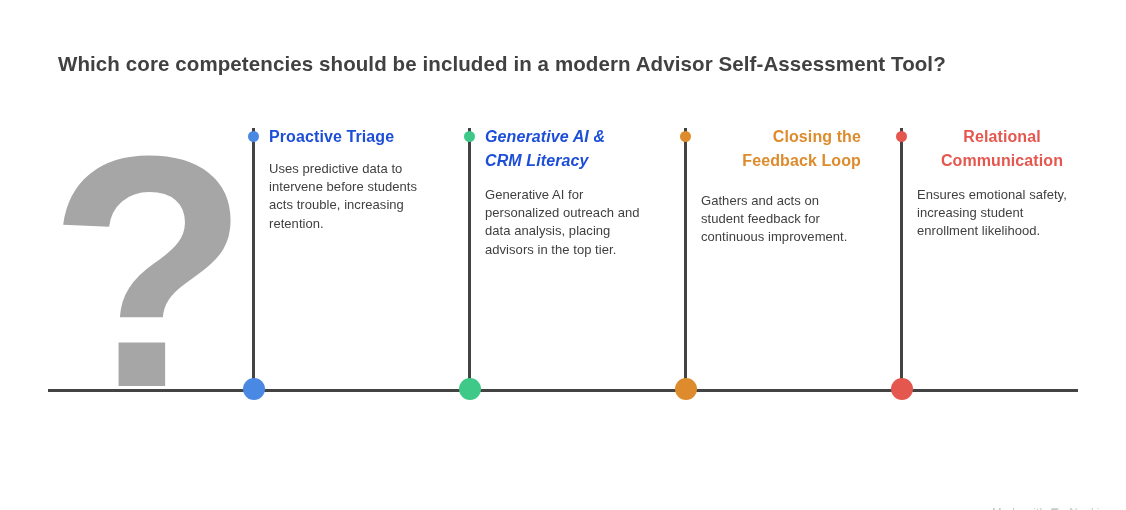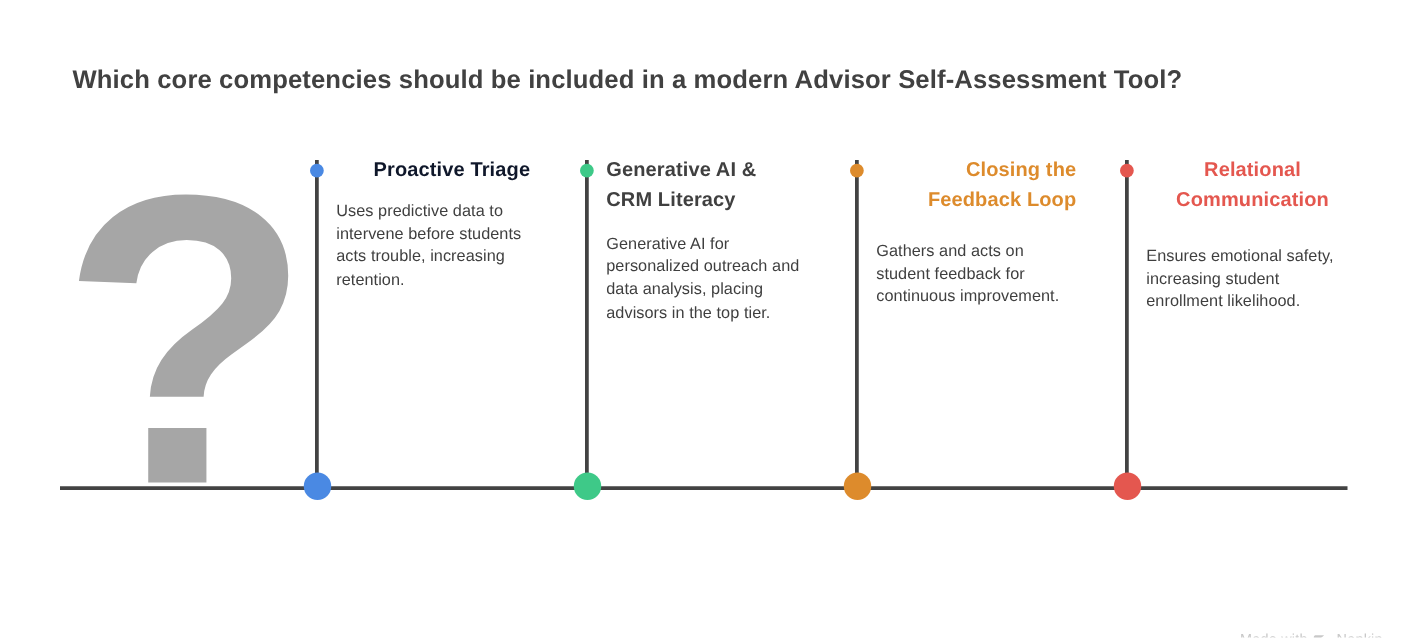--- a/index.html
+++ b/index.html
@@ -112,21 +112,21 @@
   .c3 { left: 900px; }
 
   .c0 .col-heading { width: 185px; }
   .c1 .col-heading { width: 160px; }
   .c2 .col-heading { width: 160px; }
   .c3 .col-heading { width: 170px; text-align: center; }
 
   .c0 .col-body { top: 32px; width: 160px; }
   .c1 .col-body { top: 58px; width: 160px; }
   .c2 .col-body { top: 64px; width: 155px; }
-  .c3 .col-body { top: 68px; width: 150px; }
+  .c3 .col-body { top: 58px; width: 150px; }
 
   
   #watermark {
     position: absolute;
     left: 992px;
     top: 473px;
     display: flex;
     align-items: center;
     gap: 5px;
     font-size: 11.5px;
@@ -151,29 +151,29 @@
   <svg id="qmark" viewBox="0 0 200 300" xmlns="http://www.w3.org/2000/svg">
     <text x="8" y="286" font-family="Liberation Sans, sans-serif" font-size="330" font-weight="bold" fill="#a6a6a6">?</text>
   </svg>
 
   <div id="baseline" style="background: rgb(67, 67, 67);"></div>
 
   <div class="column c0">
     <div class="stem" style="background: rgb(67, 67, 67);"></div>
     <div class="dot-top" style="background: rgb(74, 137, 227);"></div>
     <div class="dot-bottom" style="background: rgb(74, 137, 227);"></div>
-    <div class="col-heading" style="color: #0f172a; text-align: center;">Proactive Triage</div>
+    <div class="col-heading" style="color: #1d4ed8;">Proactive Triage</div>
     <div class="col-body">Uses predictive data to intervene before students acts trouble, increasing retention.</div>
   </div>
 
   <div class="column c1">
     <div class="stem" style="background: rgb(67, 67, 67);"></div>
     <div class="dot-top" style="background: rgb(62, 201, 136);"></div>
     <div class="dot-bottom" style="background: rgb(62, 201, 136);"></div>
-    <div class="col-heading" style="color: #404040;">Generative AI &amp; CRM Literacy</div>
+    <div class="col-heading" style="color: #1d4ed8; font-style: italic;">Generative AI &amp; CRM Literacy</div>
     <div class="col-body">Generative AI for personalized outreach and data analysis, placing advisors in the top tier.</div>
   </div>
 
   <div class="column c2">
     <div class="stem" style="background: rgb(67, 67, 67);"></div>
     <div class="dot-top" style="background: rgb(221, 139, 44);"></div>
     <div class="dot-bottom" style="background: rgb(221, 139, 44);"></div>
     <div class="col-heading" style="color: rgb(221, 139, 44); text-align: right;">Closing the Feedback Loop</div>
     <div class="col-body">Gathers and acts on student feedback for continuous improvement.</div>
   </div>

